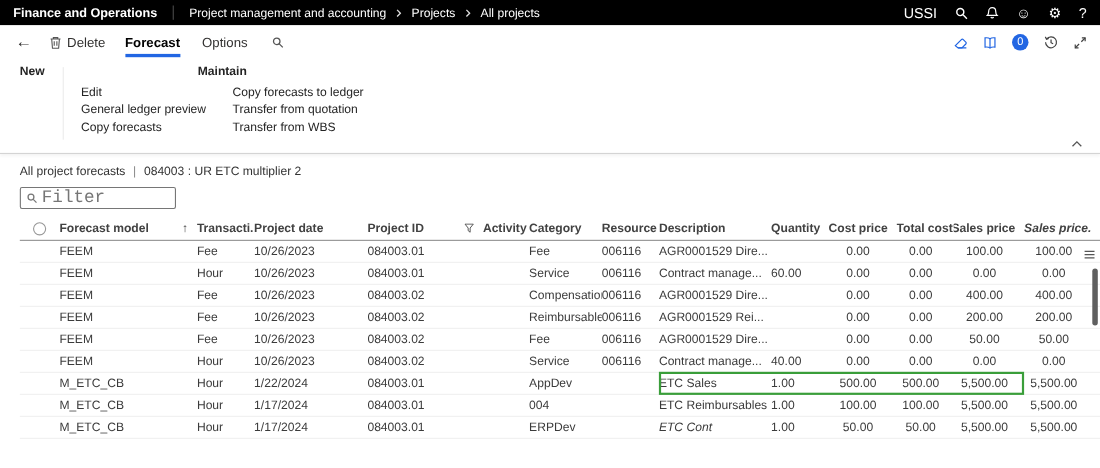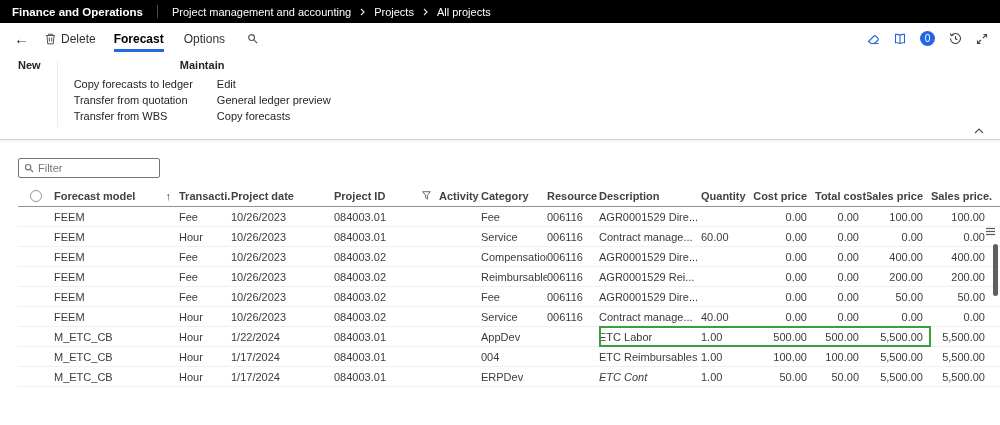--- a/index.html
+++ b/index.html
@@ -34,33 +34,33 @@
   .ritem{font-size:11px;color:#242424;white-space:nowrap;cursor:pointer;line-height:14px}
   .rdivider{width:1px;background:#ececec;margin:2px 16px 12px 16px}
   .ribbon-collapse{position:absolute;right:16px;bottom:5px;cursor:pointer;display:flex}
   
   .content{padding:10px 0 0 18px;position:relative}
   .rec-line{font-size:11px;color:#333;display:flex;gap:7px}
   .rec-sep{color:#888}
   .view-title{margin-top:5px;font-size:20px;font-weight:bold;color:#2b2b2b;display:flex;align-items:center;gap:7px}
   .vt-chevron{display:flex;margin-top:3px;cursor:pointer}
   .filter-box{margin-top:8px;width:142px;height:20px;border:1px solid #767676;border-radius:2px;display:flex;align-items:center;padding:0 5px;gap:4px;background:#fff}
-  .filter-box input{border:none;outline:none;font-size:11px;width:100%;color:#333;font-family:Liberation Sans, sans-serif;background:transparent}
+  .filter-box input{border:none;outline:none;font-size:16px;width:100%;color:#333;font-family:Liberation Mono, monospace;background:transparent}
   .filter-box input::placeholder{color:#767676}
   
   .grid{margin-top:7px;font-size:11px;position:relative}
   .ghead{display:flex;align-items:center;height:22px;border-bottom:1px solid #919191;color:#424242;font-weight:bold}
   .gsel{width:36px;min-width:36px;display:flex;align-items:center;justify-content:center;align-self:stretch}
   .radio{width:12px;height:12px;border:1px solid #979797;border-radius:50%}
   .hcell{white-space:nowrap;overflow:hidden;display:flex;align-items:center;gap:4px;padding-right:8px}
   .hcell.num{justify-content:flex-end}
   .spacer{flex:1}
   .grow{display:flex;align-items:center;height:20px;border-bottom:1px solid #f0f0f0;color:#3b3b3b;position:relative;cursor:pointer}
   .gcell{white-space:nowrap;overflow:hidden;padding-right:8px}
-  .gcell.num{text-align:right}
+  .gcell.num{text-align:center}
   .sort-ic{font-size:11px;color:#424242;font-weight:normal}
   .hl-box{position:absolute;top:-1px;height:21px;border:2px solid #3a9e3a;pointer-events:none}
   .grid-opts{position:absolute;right:4px;top:227px;cursor:pointer;display:flex}
   .vthumb{position:absolute;right:2px;top:244px;width:5px;height:52px;background:#5f5f5f;border-radius:3px;cursor:pointer}
 </style>
 </head>
 <body>
 
 <header class="topbar">
   <div class="tb-left">
@@ -75,20 +75,38 @@
         </span>
       <span class="crumb">Projects</span>
       <span class="crumb-sep">
           <svg width="5" height="8" viewBox="0 0 5 8" fill="none" stroke="#ddd" stroke-width="1.2">
             <polyline points="1,1 4,4 1,7"></polyline>
           </svg>
         </span>
       <span class="crumb">All projects</span>
     </nav>
   </div>
+  <div class="tb-right">
+    <span class="tb-ic">USSI</span>
+    <span class="tb-ic">
+        <svg width="12" height="12" viewBox="0 0 12 12" fill="none" stroke="#fff" stroke-width="1.3">
+          <circle cx="5" cy="5" r="3.2"></circle>
+          <line x1="7.5" y1="7.5" x2="11" y2="11"></line>
+        </svg>
+      </span>
+    <span class="tb-ic">
+        <svg width="12" height="13" viewBox="0 0 12 12" fill="none" stroke="#fff" stroke-width="1.1">
+          <path d="M6 1.5c2 0 3.2 1.5 3.2 3.4 0 2.3.8 3.1 1.3 3.6H1.5c.5-.5 1.3-1.3 1.3-3.6C2.8 3 4 1.5 6 1.5z"></path>
+          <path d="M4.8 10a1.3 1.3 0 0 0 2.4 0"></path>
+        </svg>
+      </span>
+    <span class="tb-ic">☺</span>
+    <span class="tb-ic">⚙</span>
+    <span class="tb-ic">?</span>
+  </div>
 </header>
 
 <div class="actionbar">
   <span class="ab-back">←</span>
   <div class="ab-btn">
     <span style="display:flex">
         <svg width="11" height="12" viewBox="0 0 11 12" fill="none" stroke="#555" stroke-width="1">
           <path d="M1 2.5h9M3.5 2.5V1.2h4v1.3M2 2.5l.7 8.3h5.6l.7-8.3M4.3 4.5v4M6.7 4.5v4"></path>
         </svg>
       </span>
@@ -141,40 +159,45 @@
 <div class="ribbon">
   <div style="display:flex">
       <div class="rgroup">
         <div class="rgroup-title">New</div>
       </div>
       <div class="rdivider"></div>
       <div class="rgroup">
         <div class="rgroup-title">Maintain</div>
         <div class="rgroup-cols">
           <div class="rcol">
+            <div class="ritem">Edit</div>
+            <div class="ritem">General ledger preview</div>
+            <div class="ritem">Copy forecasts</div>
+          </div>
+          <div class="rcol">
             <div class="ritem">Copy forecasts to ledger</div>
             <div class="ritem">Transfer from quotation</div>
             <div class="ritem">Transfer from WBS</div>
-          </div>
-          <div class="rcol">
-            <div class="ritem">Edit</div>
-            <div class="ritem">General ledger preview</div>
-            <div class="ritem">Copy forecasts</div>
           </div>
         </div>
       </div>
     </div>
   <span class="ribbon-collapse">
       <svg width="10" height="6" viewBox="0 0 10 6" fill="none" stroke="#555" stroke-width="1.2">
         <polyline points="1,5 5,1 9,5"></polyline>
       </svg>
     </span>
 </div>
 
 <div class="content">
+  <div class="rec-line">
+    <span>All project forecasts</span>
+    <span class="rec-sep">|</span>
+    <span>084003 : UR ETC multiplier 2</span>
+  </div>
   <div class="filter-box">
     <span style="display:flex">
         <svg width="10" height="10" viewBox="0 0 12 12" fill="none" stroke="#767676" stroke-width="1.4">
           <circle cx="5" cy="5" r="3.2"></circle>
           <line x1="7.5" y1="7.5" x2="11" y2="11"></line>
         </svg>
       </span>
     <input type="text" placeholder="Filter" style="">
   </div>
   <div class="grid">
@@ -219,21 +242,21 @@
         </div>
         <div class="hcell num" style="width: 62px;">
           <span>Cost price</span>
         </div>
         <div class="hcell" style="width: 52px;">
           <span>Total cost ...</span>
         </div>
         <div class="hcell num" style="width: 64px;">
           <span>Sales price</span>
         </div>
-        <div class="hcell" style="width: 62px;">
+        <div class="hcell" style="width: 62px; font-style: italic;">
           <span>Sales price.</span>
         </div>
       </div>
     <div>
         <div class="grow">
           <div class="gsel"></div>
           <div class="gcell" style="width: 125px;">FEEM</div>
           <div class="gcell" style="width: 52px;">Fee</div>
           <div class="gcell" style="width: 103px;">10/26/2023</div>
           <div class="gcell" style="width: 105px;">084003.01</div>
@@ -329,21 +352,21 @@
         </div>
         <div class="grow">
           <div class="gsel"></div>
           <div class="gcell" style="width: 125px;">M_ETC_CB</div>
           <div class="gcell" style="width: 52px;">Hour</div>
           <div class="gcell" style="width: 103px;">1/22/2024</div>
           <div class="gcell" style="width: 105px;">084003.01</div>
           <div class="gcell" style="width: 42px;"></div>
           <div class="gcell" style="width: 66px;">AppDev</div>
           <div class="gcell" style="width: 52px;"></div>
-          <div class="gcell" style="width: 102px;">ETC Labor</div>
+          <div class="gcell" style="width: 102px;">ETC Sales</div>
           <div class="gcell" style="width: 52px;">1.00</div>
           <div class="gcell num" style="width: 62px;">500.00</div>
           <div class="gcell num" style="width: 52px;">500.00</div>
           <div class="gcell num" style="width: 64px;">5,500.00</div>
           <div class="gcell num" style="width: 62px;">5,500.00</div>
           <div class="hl-box" style="left: 581px; width: 332px; border-color: rgb(58, 158, 58);"></div>
         </div>
         <div class="grow">
           <div class="gsel"></div>
           <div class="gcell" style="width: 125px;">M_ETC_CB</div>

